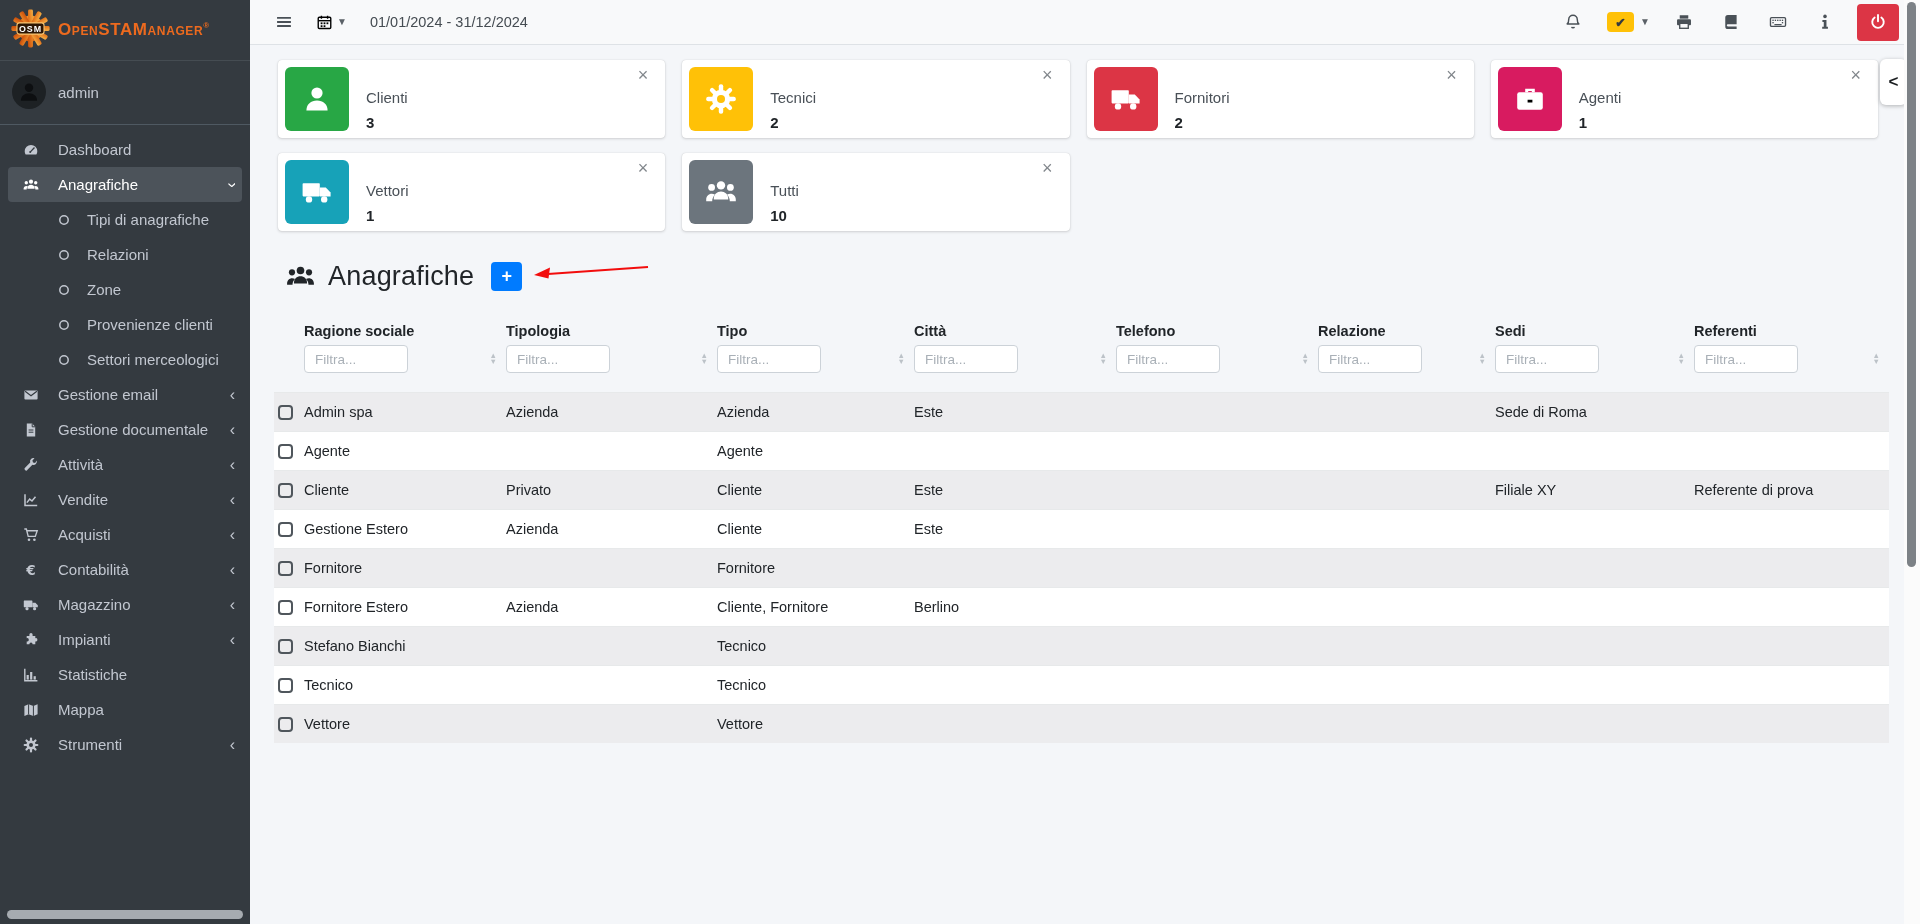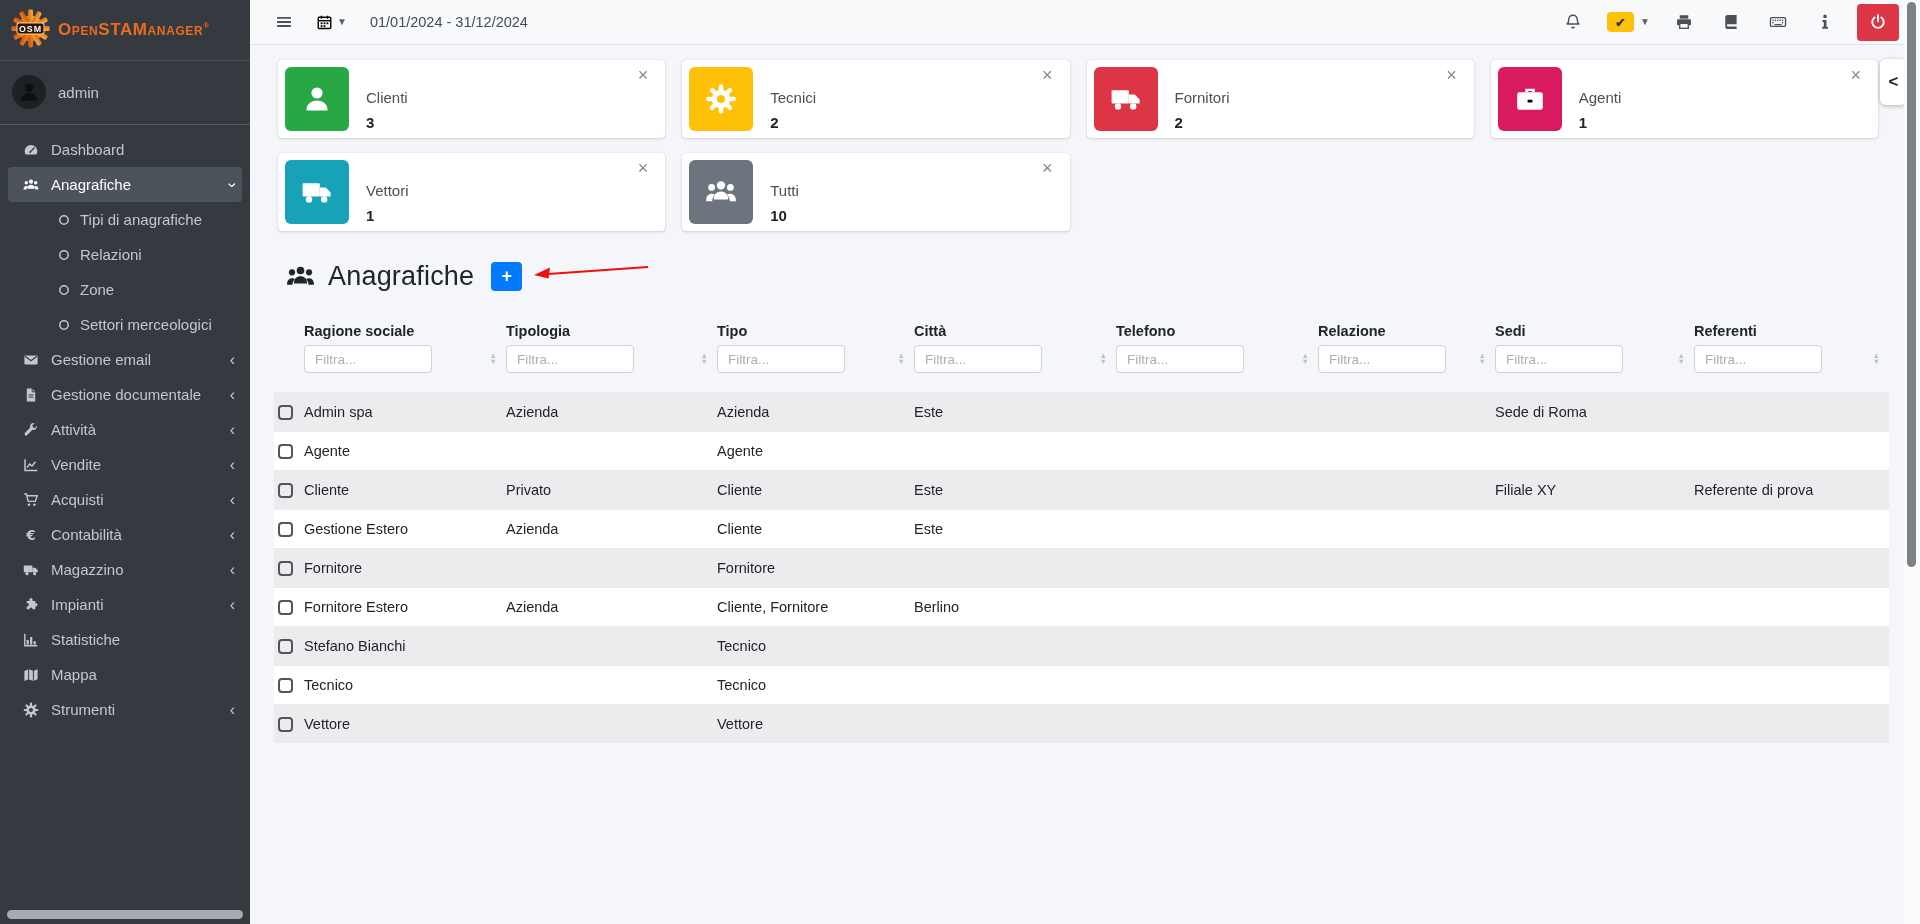--- a/index.html
+++ b/index.html
@@ -21,21 +21,21 @@
   .user-name { margin-left:12px; color:#c2c7d0; font-size:15px; }
   .sidebar-search { margin:14px 10px 4px; display:flex; height:35px; border:1px solid #5a626b; border-radius:4px; overflow:hidden; background:#3e464e; }
   .sidebar-search input { flex:1; background:transparent; border:none; outline:none; color:#c2c7d0; padding:0 11px; font-size:14.5px; min-width:0; }
   .sidebar-search input::placeholder { color:#8a9199; }
   .search-btn { width:43px; background:#3e464e; border:none; border-left:1px solid #5a626b; color:#e9ecef; display:flex; align-items:center; justify-content:center; cursor:pointer; }
   .search-btn svg { width:16px; height:16px; }
   .side-nav { margin-top:7px; }
   .nav-item { height:35px; display:flex; align-items:center; padding:0 15px 0 20px; color:#c2c7d0; font-size:15px; cursor:pointer; }
   .nav-item .ni { width:22px; display:flex; justify-content:center; flex:none; }
   .nav-item .ni svg { width:16px; height:16px; }
-  .nav-item .lbl { margin-left:9px; flex:1; white-space:nowrap; overflow:hidden; }
+  .nav-item .lbl { margin-left:16px; flex:1; white-space:nowrap; overflow:hidden; }
   .nav-item .chev { color:#c2c7d0; font-size:16px; line-height:1; }
   .nav-item .chev.down { transform:rotate(-90deg); }
   .nav-item.active { background:#4c535a; border-radius:4px; margin:0 8px; padding:0 9px 0 12px; color:#fff; }
   .nav-item.active .chev { color:#fff; }
   .nav-item.sub { padding-left:56px; }
   .nav-item.sub .ni { width:15px; }
   .nav-item.sub .ni svg { width:12px; height:12px; }
   .h-scroll { position:absolute; bottom:5px; left:7px; width:236px; height:9px; border-radius:5px; background:#a6abb0; cursor:pointer; }
 
   
@@ -75,21 +75,21 @@
   .page-title { font-size:27px; font-weight:400; color:#212529; margin:0 0 0 13px; letter-spacing:.2px; }
   .add-btn { margin-left:17px; width:31px; height:29px; background:#007bff; color:#fff; border:none; border-radius:4px;
              font-size:18px; font-weight:bold; line-height:1; cursor:pointer; }
   .arrow-annot { margin-left:8px; margin-top:-8px; }
 
   
   .table-wrap { margin:24px 15px 0 24px; }
   table { width:100%; border-collapse:collapse; table-layout:fixed; }
   th { text-align:left; font-size:14.5px; color:#212529; font-weight:bold; padding:0 8px 6px 0; }
   .fcell { display:flex; align-items:center; justify-content:space-between; padding-bottom:13px; }
-  .filter-input { width:128px; height:28px; border:1px solid #ccd2d8; border-radius:4px; padding:0 10px; font-size:13.5px;
+  .filter-input { width:104px; height:28px; border:1px solid #ccd2d8; border-radius:4px; padding:0 10px; font-size:13.5px;
                   color:#495057; background:#fff; outline:none; font-family:"Liberation Sans",sans-serif; }
   .filter-input::placeholder { color:#a9b0b7; }
   .sort { display:flex; flex-direction:column; color:#bcc2c8; font-size:7.5px; line-height:6.5px; margin-left:4px; margin-right:1px; user-select:none; }
   tbody tr { border-top:1px solid #e7e9ea; }
   tbody tr:nth-child(odd) { background:#ececee; }
   tbody tr:nth-child(even) { background:#fff; }
   td { font-size:14.5px; color:#212529; padding:11px 8px 11px 0; white-space:nowrap; overflow:hidden; }
   th.cb, td.cb { padding:0 0 0 4px; }
   .checkbox { display:inline-block; width:15px; height:15px; border:2px solid #4f565c; border-radius:4px; background:transparent; vertical-align:middle; cursor:pointer; }
 </style>
@@ -179,20 +179,28 @@
         </span>
         <span class="lbl">Relazioni</span>
       </div>
       <div class="nav-item sub">
         <span class="ni">
           <svg viewBox="0 0 16 16">
             <circle cx="8" cy="8" r="5.6" fill="none" stroke="currentColor" stroke-width="2"></circle>
           </svg>
         </span>
         <span class="lbl">Zone</span>
+      </div>
+      <div class="nav-item sub">
+        <span class="ni">
+          <svg viewBox="0 0 16 16">
+            <circle cx="8" cy="8" r="5.6" fill="none" stroke="currentColor" stroke-width="2"></circle>
+          </svg>
+        </span>
+        <span class="lbl">Provenienze clienti</span>
       </div>
       <div class="nav-item sub">
         <span class="ni">
           <svg viewBox="0 0 16 16">
             <circle cx="8" cy="8" r="5.6" fill="none" stroke="currentColor" stroke-width="2"></circle>
           </svg>
         </span>
         <span class="lbl">Settori merceologici</span>
       </div>
       <div class="nav-item">

